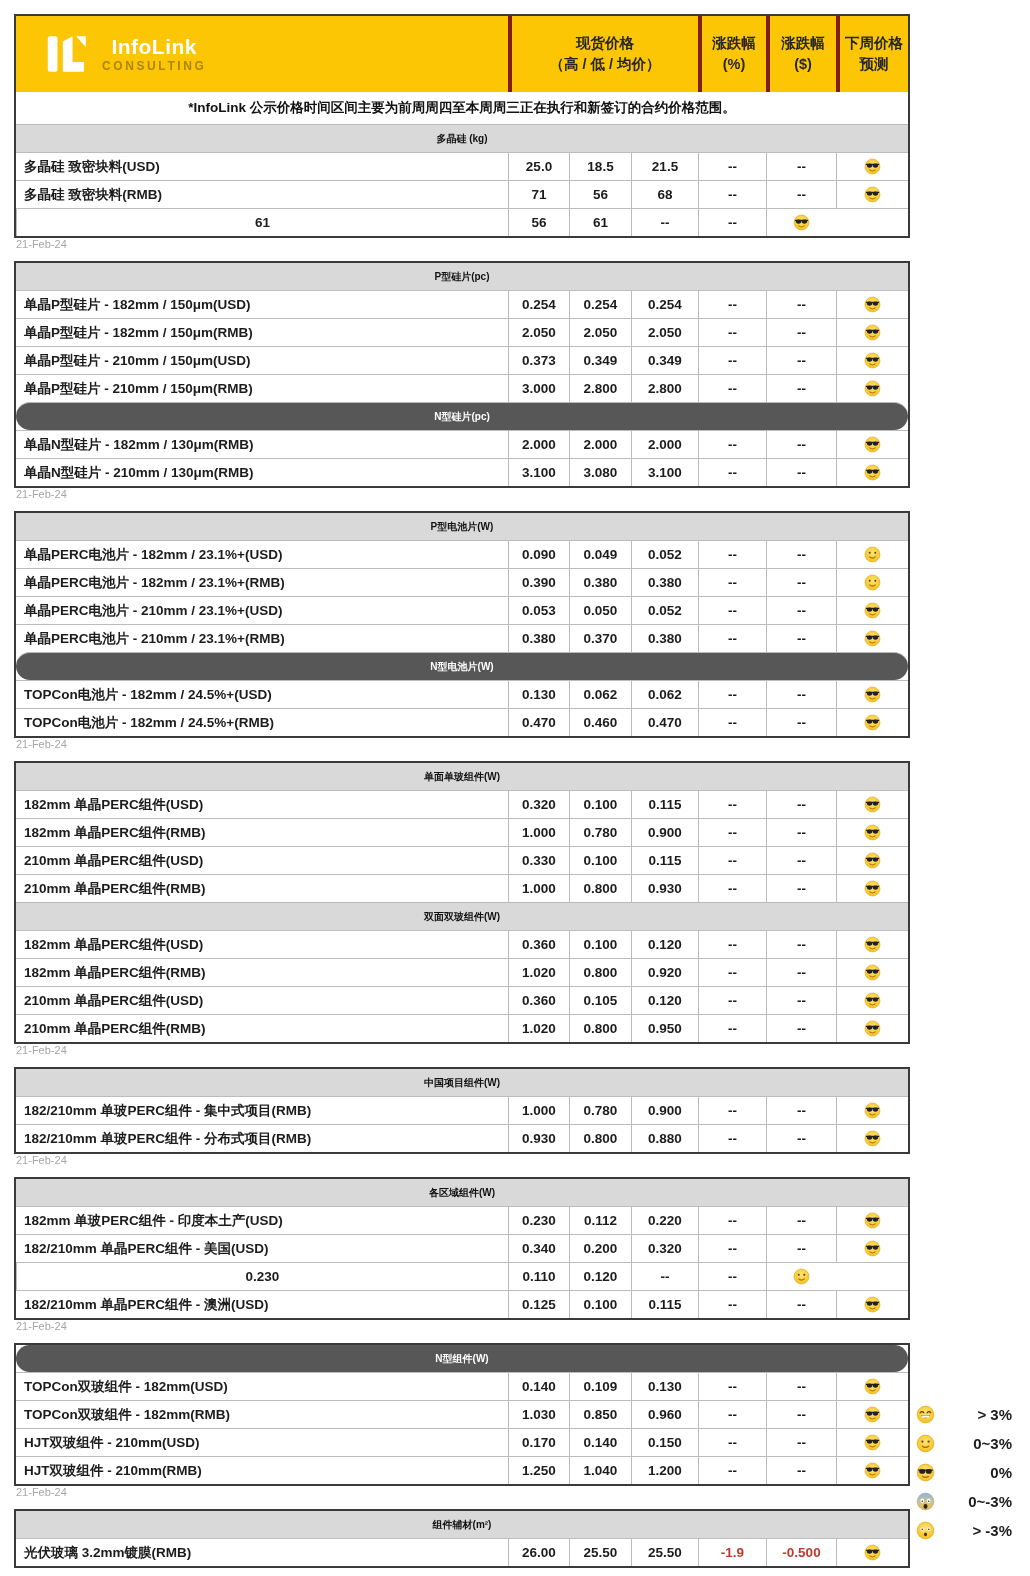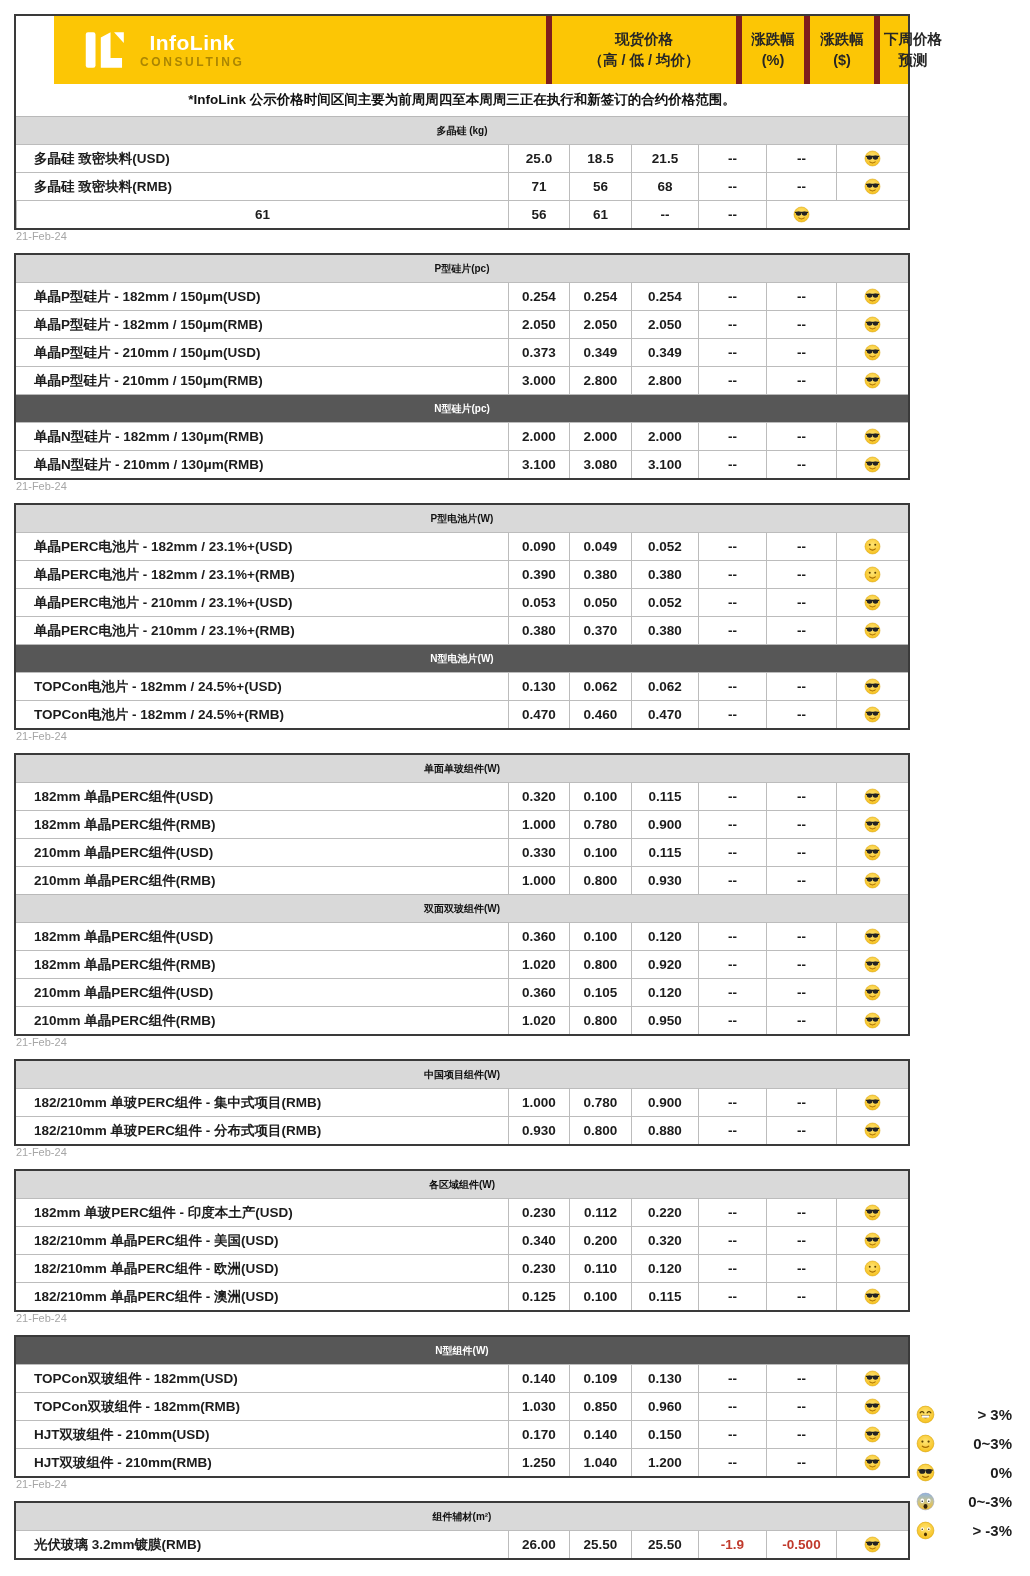--- a/index.html
+++ b/index.html
@@ -7,53 +7,53 @@
     position:relative; width:1030px; height:1576px; background:#fff;
     font-family:"Liberation Sans", sans-serif; color:#1c1c1c; overflow:hidden;
   }
   .content { position:absolute; left:14px; top:14px; width:896px; }
 
   .block { border:2px solid #3a3a3a; box-sizing:border-box; background:#fff; }
 
   
   .yellow-head {
     display:grid; grid-template-columns:492px 190px 68px 70px 72px;
-    height:68px; background:#FCC605;margin-left:38px;
+    height:76px; background:#FCC605;
   }
   .yh-cell {
     display:flex; flex-direction:column; justify-content:center; align-items:center;
     gap:5px; font-weight:bold; font-size:14.5px; color:#262626;
-    border-left:6px solid #7f1d1d; line-height:1.05; text-align:center;
+    border-left:4px solid #7f1d1d; line-height:1.05; text-align:center;
   }
   .yh-cell.logo-cell { border-left:none; align-items:flex-start; justify-content:center; }
   .logo { display:flex; align-items:center; gap:10px; padding-left:30px; }
   .logo-mark { width:46px; height:42px; display:block; }
   .logo-text .brand { font-size:21px; font-weight:bold; color:#fff; letter-spacing:.5px; }
   .logo-text .sub { font-size:12px; letter-spacing:2.6px; color:rgba(90,70,0,.5); font-weight:bold; margin-top:2px; }
 
   .note-row {
     height:32px; display:flex; align-items:center; justify-content:center;
     font-weight:bold; font-size:13.5px; color:#111; background:#fff;border-radius:10px;
   }
 
   
   .row { display:grid; grid-template-columns:492px 61px 62px 67px 68px 70px 72px; min-height:27px; }
   .section-head {
     display:flex; align-items:center; justify-content:center;
     height:27px; background:#D9D9D9; color:#111;
     font-weight:bold; font-size:10px; border-top:1px solid #b9b9b9;
   }
-  .section-head.dark { background:#575757; color:#fff; }
+  .section-head.dark { background:#575757; color:#fff;border-radius:14px; }
   .block > .rows:first-child > :first-child { border-top:none; }
   .data-row { border-top:1px solid #bcbcbc; background:#fff; }
   .cell {
     display:flex; align-items:center; justify-content:center;
     border-left:1px solid #bcbcbc; font-size:13.5px; color:#1c1c1c;
   }
-  .cell.label { justify-content:flex-start; padding-left:8px; border-left:none; font-weight:bold;margin-left:10px; }
+  .cell.label { justify-content:flex-start; padding-left:8px; border-left:none; font-weight:bold; }
   .cell.num { font-weight:bold; }
   .cell.neg { color:#C0392B; }
   .emoji-cell .emoji { width:17px; height:17px; display:block; }
 
   .date { font-size:11px; color:#A6A6A6; margin:0 0 10px 2px; height:13px; }
 
   
   .legend { position:absolute; left:906px; top:1400px; width:116px; }
   .legend-item { display:flex; align-items:center; height:29px; }
   .legend-item .emoji { width:19px; height:19px; margin-left:10px; display:block; }
@@ -535,21 +535,20 @@
             <div class="cell num">0.320</div>
             <div class="cell num">--</div>
             <div class="cell num">--</div>
             <div class="cell emoji-cell">
               <svg class="emoji" viewBox="0 0 24 24">
                 <use href="#emoji-sunglasses"></use>
               </svg>
             </div>
           </div>
           <div class="row data-row">
-            <div class="cell label">182/210mm 单晶PERC组件 - 欧洲(USD)</div>
             <div class="cell num">0.230</div>
             <div class="cell num">0.110</div>
             <div class="cell num">0.120</div>
             <div class="cell num">--</div>
             <div class="cell num">--</div>
             <div class="cell emoji-cell">
               <svg class="emoji" viewBox="0 0 24 24">
                 <use href="#emoji-smile"></use>
               </svg>
             </div>

